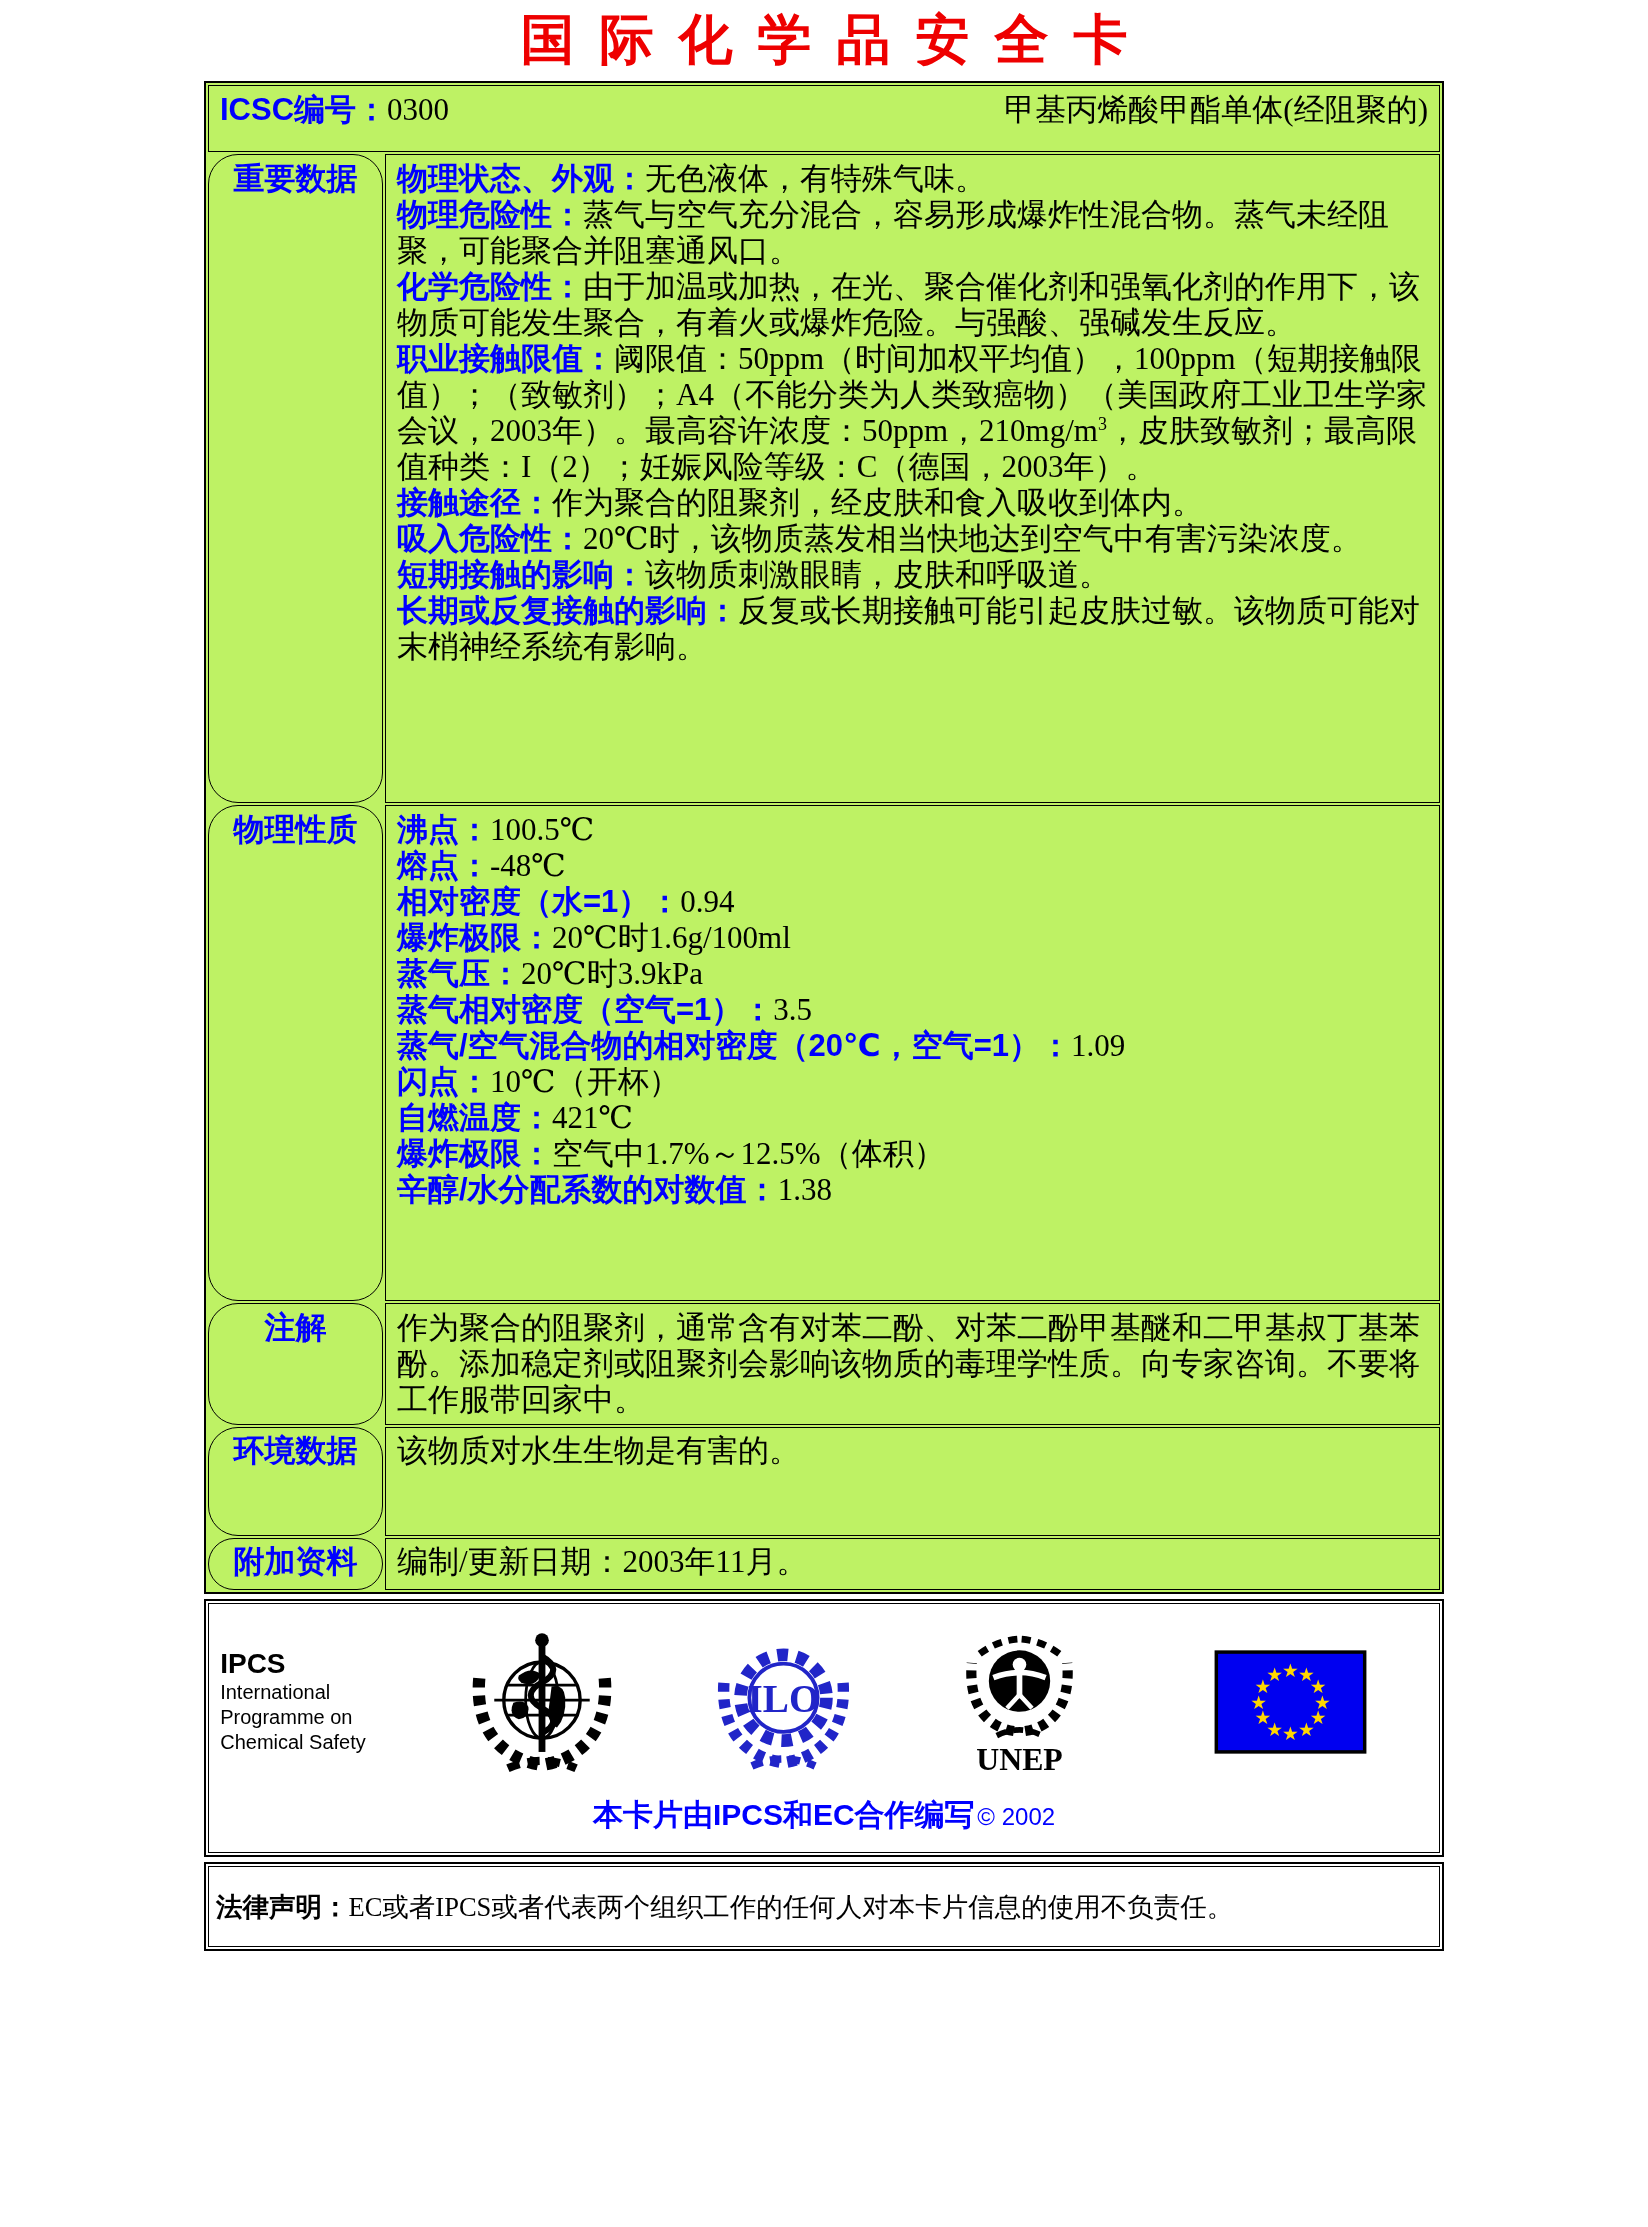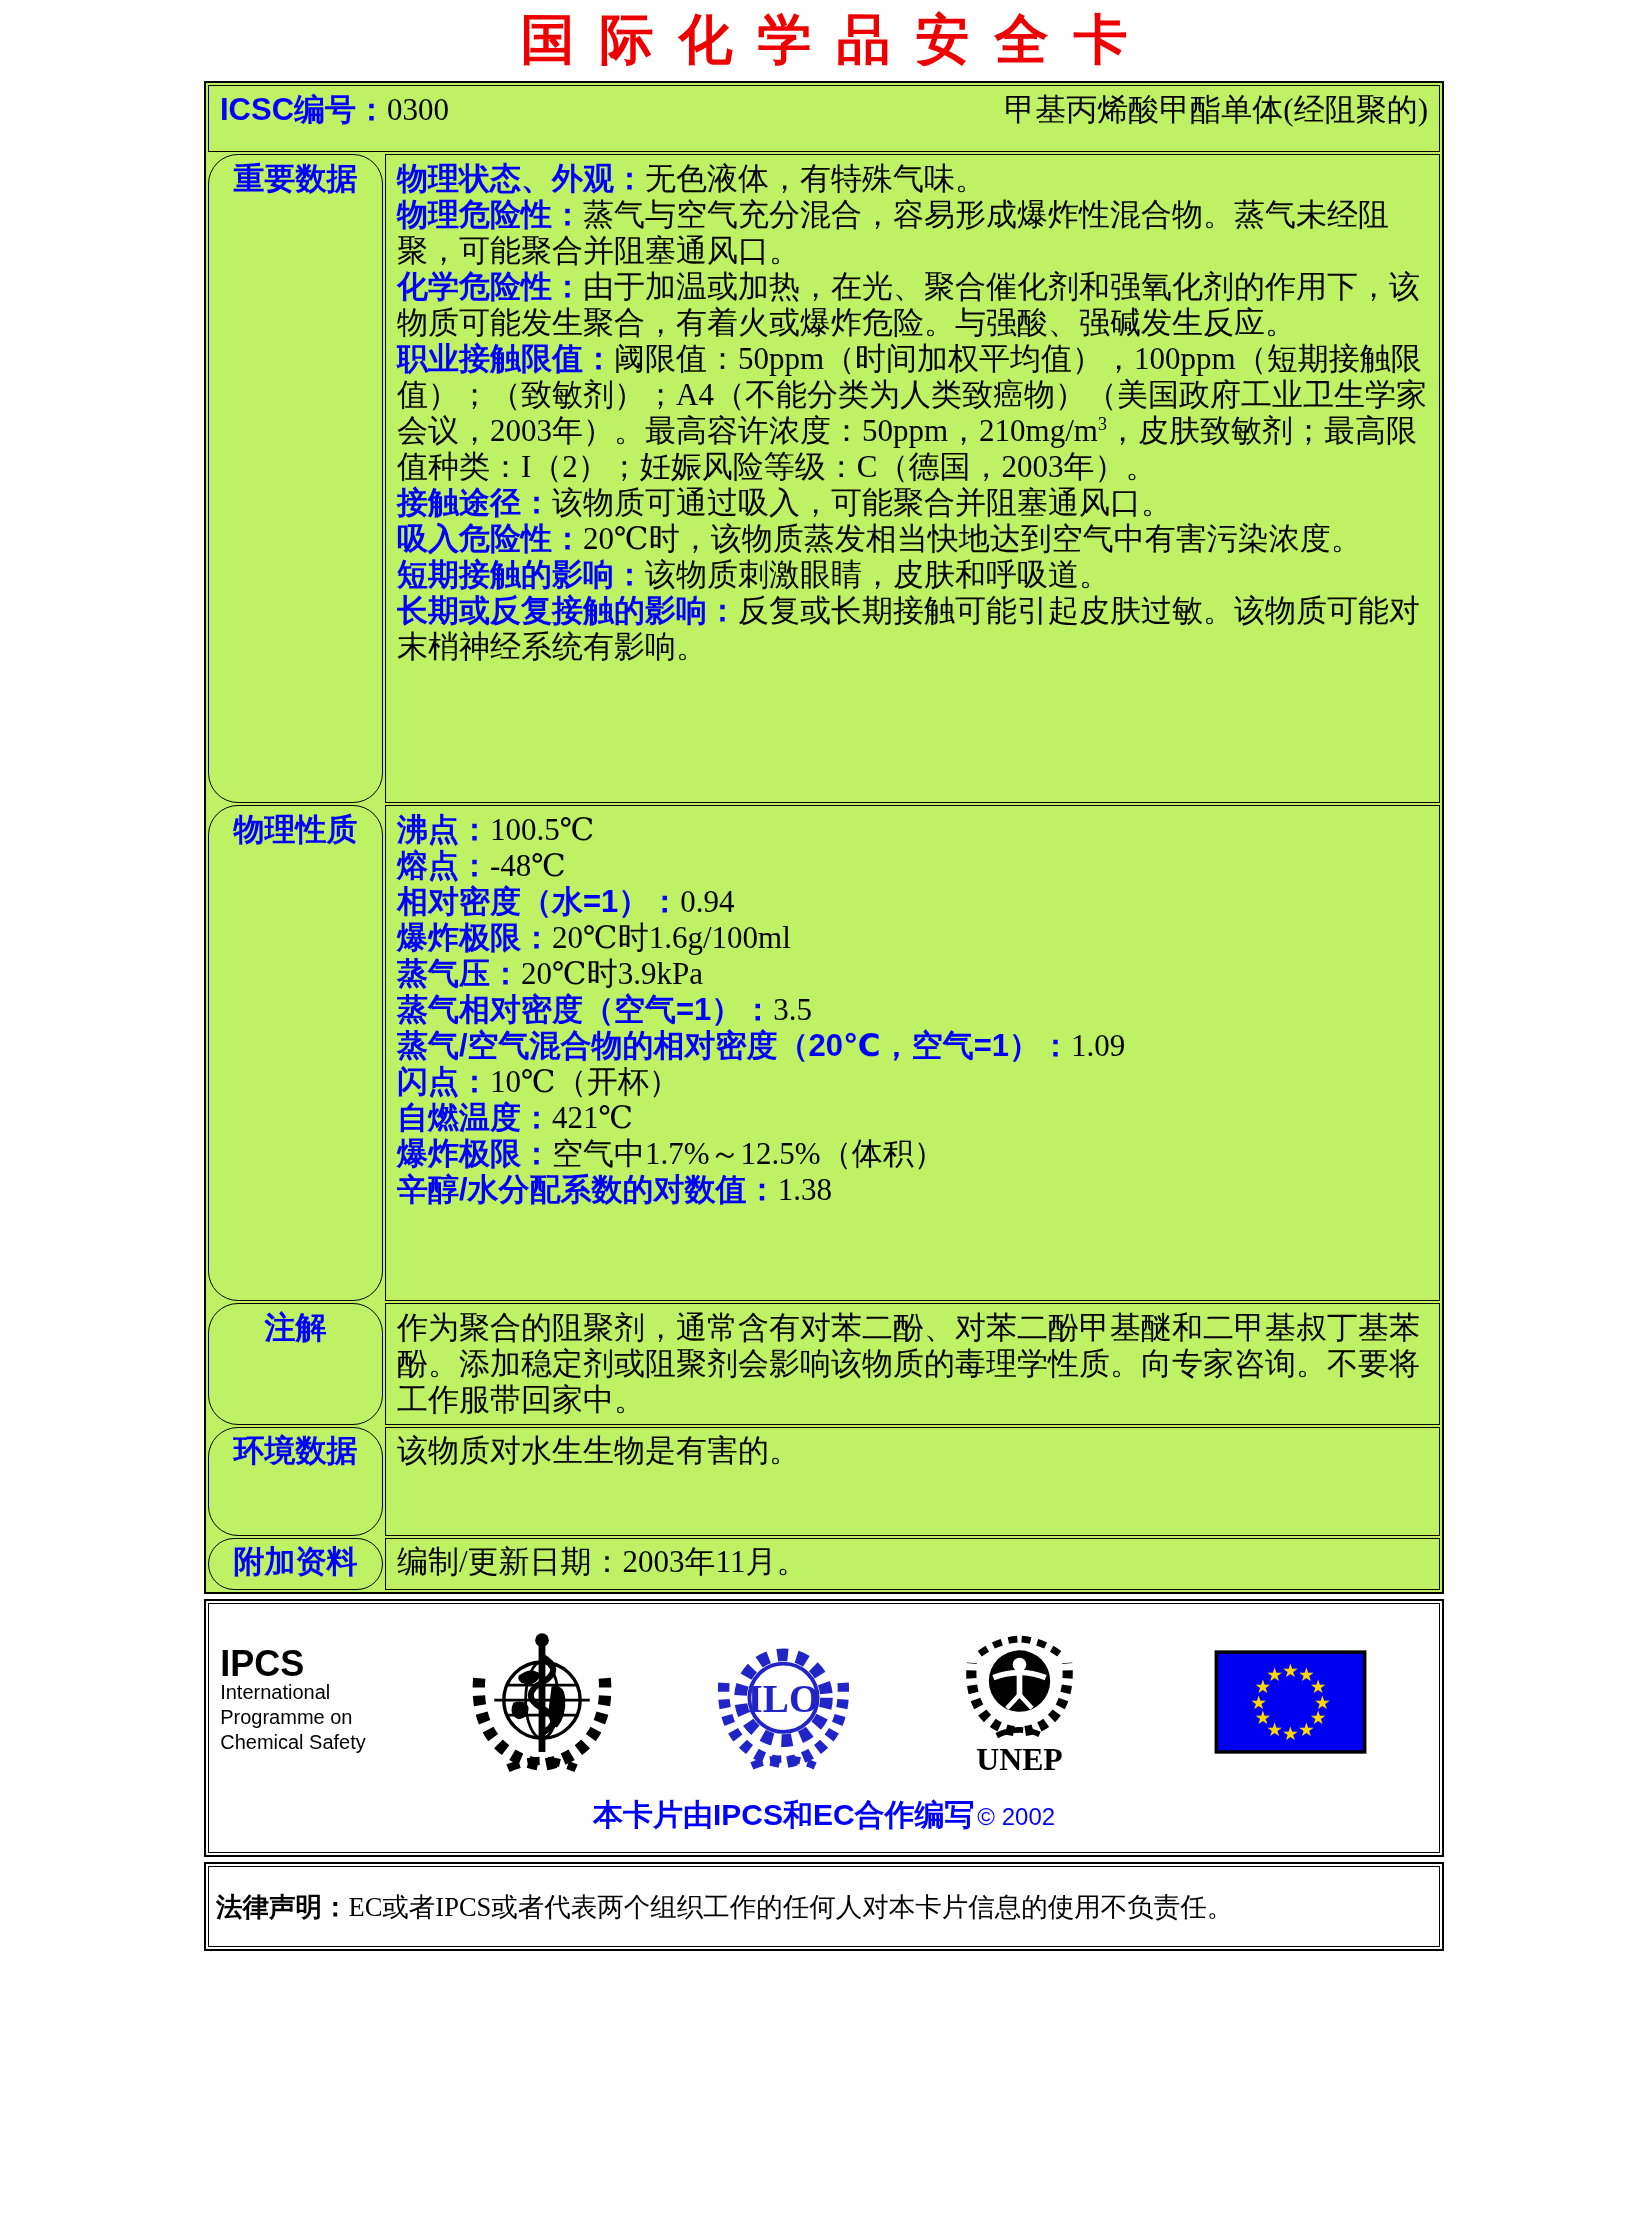--- a/index.html
+++ b/index.html
@@ -50,21 +50,21 @@
   .h-additional{height:52px;}
   
   table.footer-box{
     width:1240px;margin:5.6px auto 0;background:#fff;
     border:2.8px solid #000;border-collapse:separate;border-spacing:2.1px;
     table-layout:fixed;
   }
   table.footer-box td{border:1.4px solid #000;padding:4.2px 7px;}
   .logos-row{display:flex;align-items:center;padding:7px 4.2px 0 4.2px;}
   .ipcs-block{width:209px;flex:none;}
-  .ipcs-acronym{font-family:"Liberation Sans","DejaVu Sans",sans-serif;font-weight:bold;font-size:36px;line-height:32px;}
+  .ipcs-acronym{font-family:"Liberation Sans","DejaVu Sans",sans-serif;font-weight:bold;font-size:28px;line-height:32px;}
   .ipcs-line{font-family:"Liberation Sans","DejaVu Sans",sans-serif;font-size:20px;line-height:25px;}
   .logo{flex:none;display:block;}
   .who-svg{width:150px;height:167px;margin-left:38px;}
   .ilo-svg{width:139px;height:161px;margin-left:97px;}
   .unep-svg{width:125px;height:173px;margin-left:104px;}
   .eu-svg{width:153px;height:104px;margin-left:132px;}
   .credit-line{text-align:center;margin:7px 0 11px 0;}
   .credit-main{color:var(--blue);font-weight:bold;font-size:30px;font-family:"Liberation Sans","DejaVu Sans",sans-serif;}
   .credit-copy{color:var(--blue);font-size:24px;font-family:"Liberation Sans","DejaVu Sans",sans-serif;}
   td.legal-cell{height:81px;vertical-align:middle;font-size:26.5px;line-height:32px;}
@@ -94,21 +94,21 @@
         </td>
       </tr>
 
     <tr>
           <td class="label-cell">重要数据</td>
           <td class="content-cell h-important">
             <div class="item"><span class="blue-label">物理状态、外观：</span><span>无色液体，有特殊气味。</span></div>
             <div class="item"><span class="blue-label">物理危险性：</span><span>蒸气与空气充分混合，容易形成爆炸性混合物。蒸气未经阻聚，可能聚合并阻塞通风口。</span></div>
             <div class="item"><span class="blue-label">化学危险性：</span><span>由于加温或加热，在光、聚合催化剂和强氧化剂的作用下，该物质可能发生聚合，有着火或爆炸危险。与强酸、强碱发生反应。</span></div>
             <div class="item"><span class="blue-label">职业接触限值：</span><span>阈限值：50ppm（时间加权平均值），100ppm（短期接触限值）；（致敏剂）；A4（不能分类为人类致癌物）（美国政府工业卫生学家会议，2003年）。最高容许浓度：50ppm，210mg/m</span><sup>3</sup><span>，皮肤致敏剂；最高限值种类：I（2）；妊娠风险等级：C（德国，2003年）。</span></div>
-            <div class="item"><span class="blue-label">接触途径：</span><span>该物质可通过吸入，可能聚合并阻塞通风口。</span></div>
+            <div class="item"><span class="blue-label">接触途径：</span><span>作为聚合的阻聚剂，经皮肤和食入吸收到体内。</span></div>
             <div class="item"><span class="blue-label">吸入危险性：</span><span>20℃时，该物质蒸发相当快地达到空气中有害污染浓度。</span></div>
             <div class="item"><span class="blue-label">短期接触的影响：</span><span>该物质刺激眼睛，皮肤和呼吸道。</span></div>
             <div class="item"><span class="blue-label">长期或反复接触的影响：</span><span>反复或长期接触可能引起皮肤过敏。该物质可能对末梢神经系统有影响。</span></div>
           </td>
         </tr>
         <tr>
           <td class="label-cell">物理性质</td>
           <td class="content-cell h-physical">
             <div class="item"><span class="blue-label">沸点：</span><span>100.5℃</span></div>
             <div class="item"><span class="blue-label">熔点：</span><span>-48℃</span></div>

